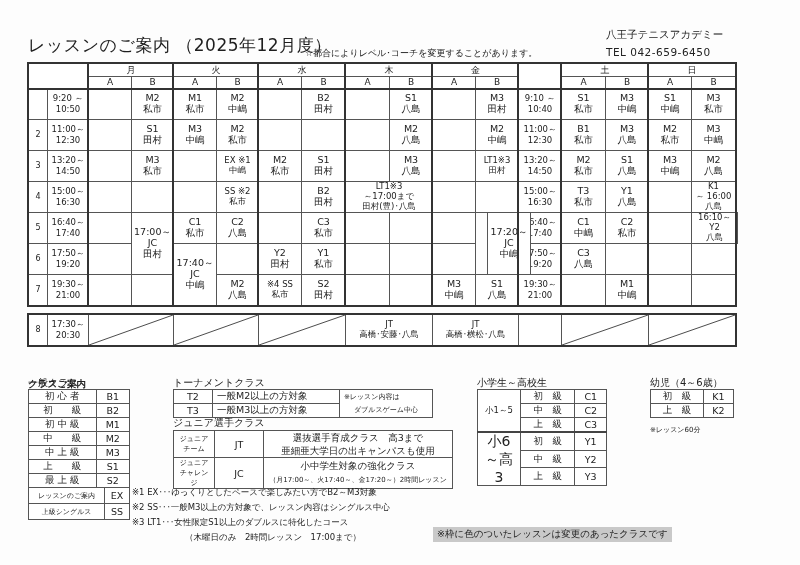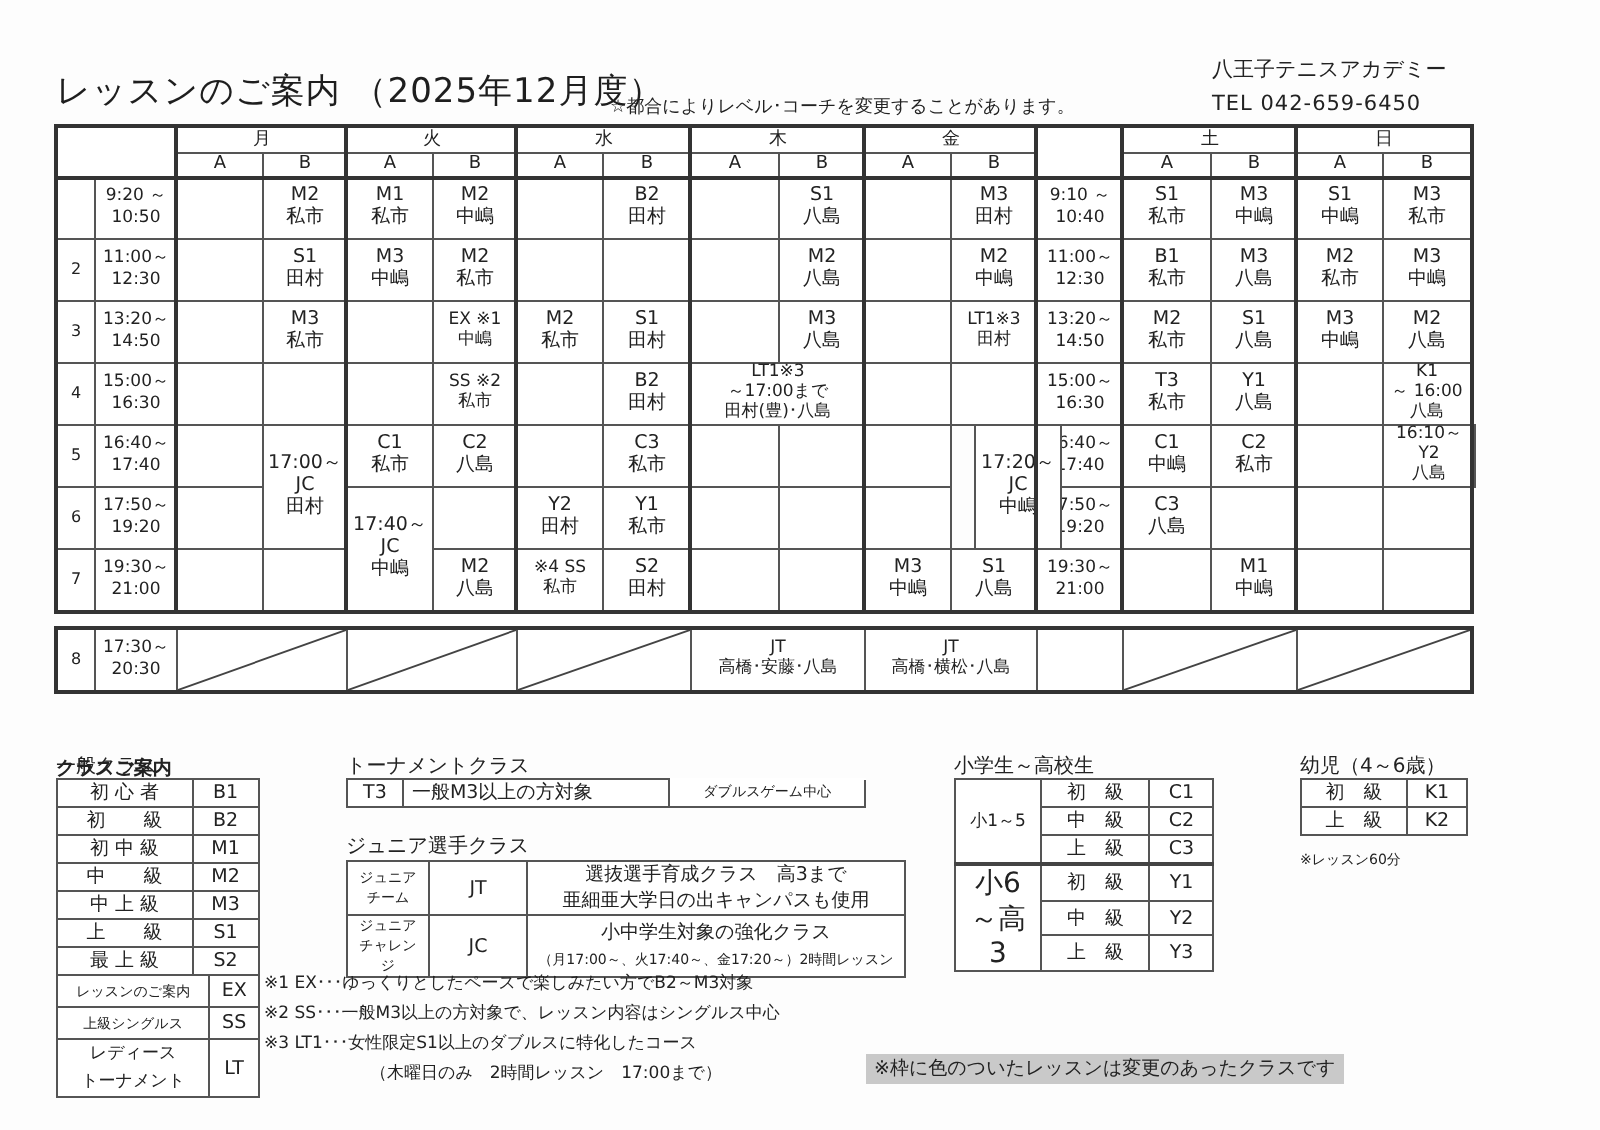--- a/index.html
+++ b/index.html
@@ -346,31 +346,31 @@
 <table class="ct" style="left:28px;top:487px;width:102px;">
   <tbody>
       <tr>
         <td class="tiny" style="height:15px;">レッスンのご案内</td>
         <td>EX</td>
       </tr>
   <tr>
         <td class="tiny" style="height:15px;">上級シングルス</td>
         <td>SS</td>
       </tr>
-  <tr>
-        <td style="height:28px;white-space:pre-line;font-size:8.5px;line-height:14px;">レディース
-トーナメント</td>
-        <td>LT</td>
-      </tr>
 </tbody>
   </table>
 
 <div class="abs sub-title" style="left:173px;top:376px;">トーナメントクラス</div>
 <table class="ct" style="left:173px;top:389px;width:260px;">
   <tbody>
+      <tr>
+    <td style="width:30px;">T2</td>
+    <td style="text-align:left;">一般M2以上の方対象</td>
+    <td class="tiny" style="text-align:left;border-bottom:none;">※レッスン内容は</td>
+  </tr>
   <tr>
     <td>T3</td>
     <td style="text-align:left;">一般M3以上の方対象</td>
     <td class="tiny" style="border-top:none;">ダブルスゲーム中心</td>
   </tr>
 </tbody>
   </table>
 
 <div class="abs sub-title" style="left:173px;top:416px;">ジュニア選手クラス</div>
 <table class="ct" style="left:173px;top:430px;width:280px;">

